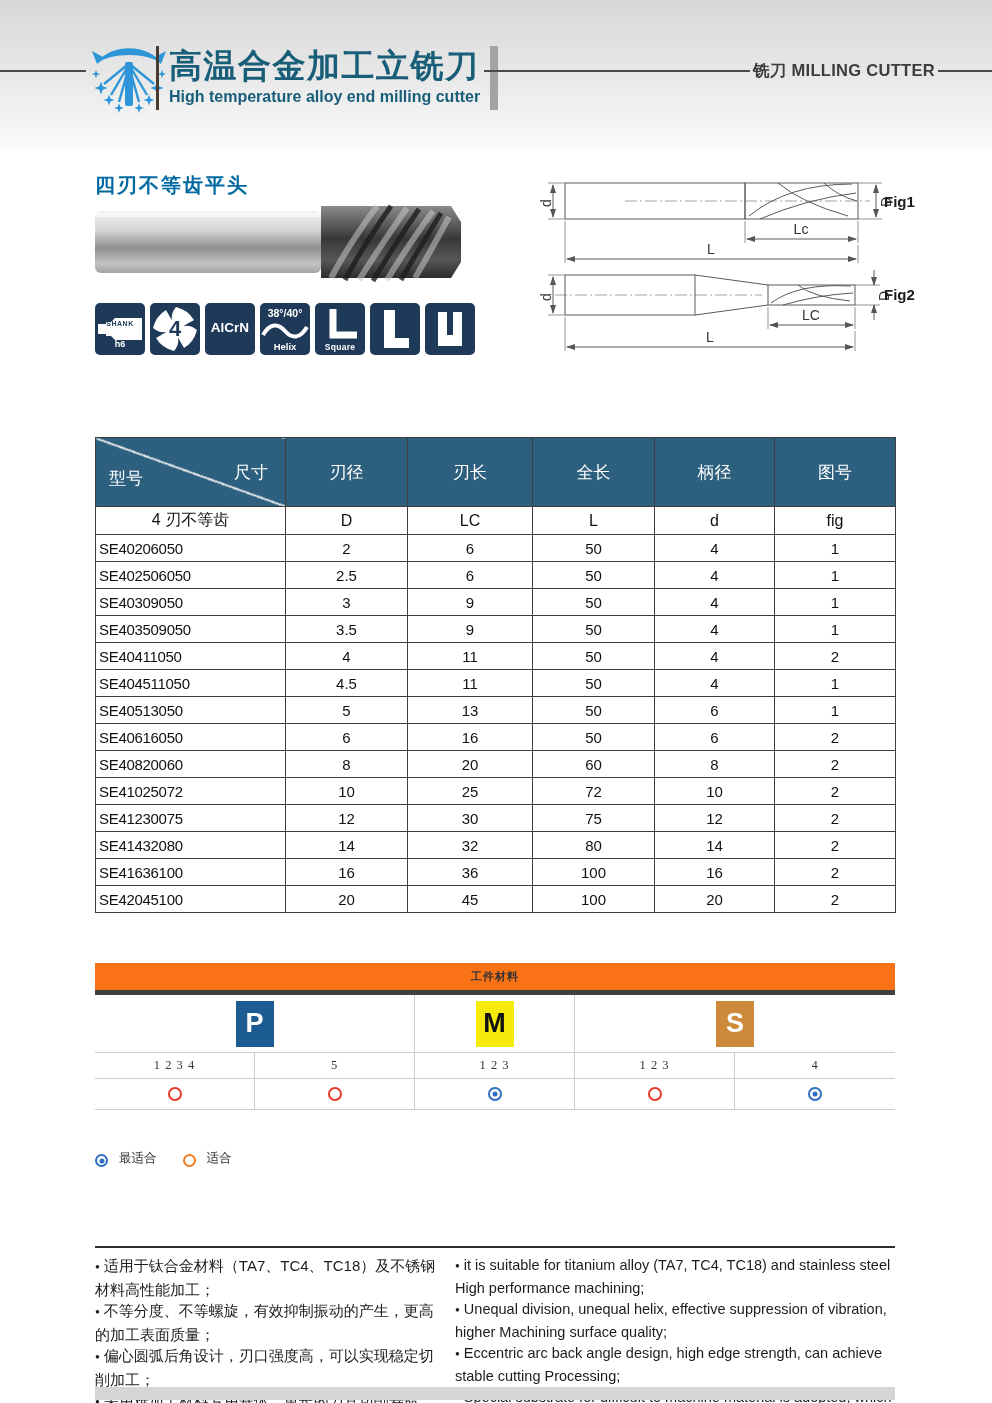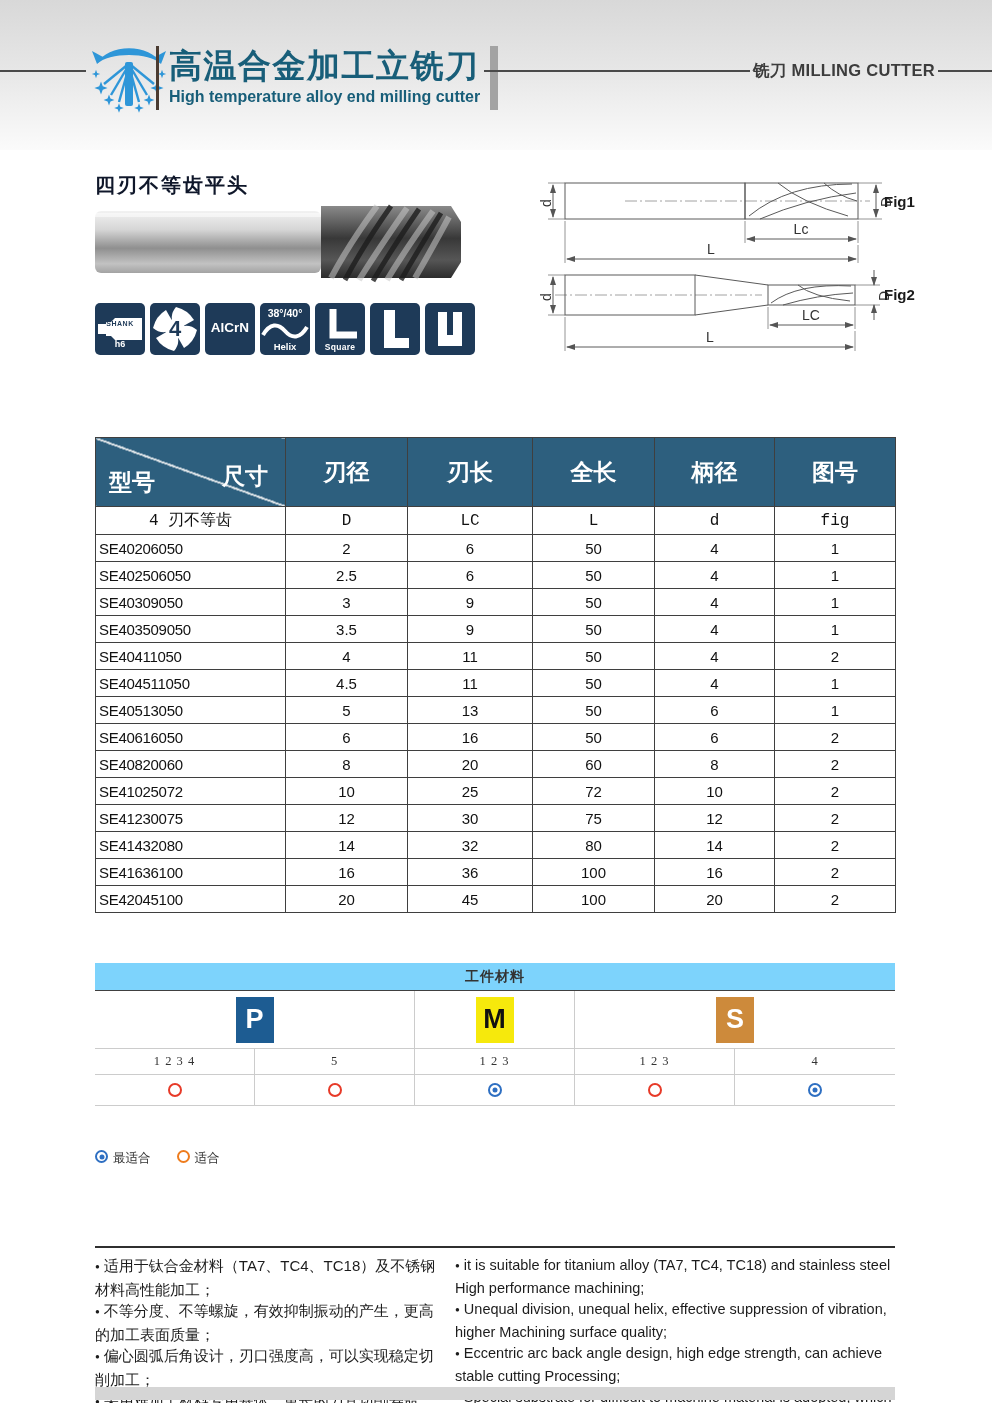--- a/index.html
+++ b/index.html
@@ -13,21 +13,21 @@
         border-left:3px solid #4a3b31;border-right:8px solid #a3a3a3;}
   .t-cn{font-size:33px;font-weight:bold;color:#185e79;letter-spacing:1.5px;line-height:40px;white-space:nowrap;}
   .t-en{font-size:16px;font-weight:bold;color:#185e79;line-height:22px;white-space:nowrap;}
   .cat-line{position:absolute;left:484px;top:61px;width:508px;height:20px;display:flex;align-items:center;}
   .cat-line .seg{height:2px;background:#4a4a4a;}
   .cat-line .seg.first{width:266px;}
   .cat-line .seg.grow{flex:1;}
   .cat-text{font-size:16.5px;font-weight:bold;color:#3c3c3c;margin:0 3px;white-space:nowrap;letter-spacing:0.3px;}
 
   .section-title{position:absolute;left:95px;top:172px;font-size:20px;font-weight:bold;
-        color:#0f172a;letter-spacing:2px;}
+        color:#0369a1;letter-spacing:2px;}
   .photo{position:absolute;left:95px;top:200px;width:368px;height:84px;}
   .drawings{position:absolute;left:540px;top:163px;width:452px;height:192px;}
   .drawings .ol{fill:none;stroke:#5a5a5a;stroke-width:1;}
   .drawings .cl{stroke:#8a8a8a;stroke-width:0.8;stroke-dasharray:12 3 2 3;}
   .drawings .dim{stroke:#5a5a5a;stroke-width:1;}
   .drawings .ext{stroke:#7a7a7a;stroke-width:0.8;}
   .drawings text{fill:#333;font-size:13px;font-family:"Liberation Sans",sans-serif;}
   .drawings .figlab{font-size:15px;font-weight:bold;fill:#1c1c1c;}
   .drawings .dimlab{font-size:14px;}
 
@@ -39,33 +39,33 @@
   .icon .shank-s{top:36px;font-size:9px;}
   .icon .four-t{top:13px;color:#1e3a58;font-size:22px;}
   .icon .alcrn-t{top:17px;font-size:13.5px;}
   .icon .helix-t{top:4px;font-size:10.5px;}
   .icon .helix-s{top:38px;font-size:9.5px;}
   .icon .square-s{top:39px;font-size:8.5px;letter-spacing:0.3px;}
 
   table.spec{position:absolute;left:95px;top:437px;width:800px;border-collapse:collapse;
         table-layout:fixed;color:#111;}
   .spec th,.spec td{border:1px solid #3f3f3f;text-align:center;padding:0;overflow:hidden;}
-  .spec thead th{background:#2d5f7e;color:#fff;font-weight:bold;font-size:23px;height:68px;}
+  .spec thead th{background:#2d5f7e;color:#fff;font-weight:normal;font-size:17px;height:68px;}
   .spec th.diag{position:relative;
         background-image:linear-gradient(to top right,transparent calc(50% - 1px),#dfe5e9 calc(50% - 1px),#dfe5e9 calc(50% + 1px),transparent calc(50% + 1px));
         background-color:#2d5f7e;}
   .spec th.diag .tl{position:absolute;left:13px;top:29px;}
   .spec th.diag .tr{position:absolute;right:17px;top:23px;}
-  .spec tr.subrow td{height:27px;font-size:16px;font-family:Liberation Mono, monospace;}
+  .spec tr.subrow td{height:27px;font-size:16px;}
   .spec tbody td{height:26px;font-size:15px;}
   .spec td.model{text-align:left;padding-left:3px;letter-spacing:-0.3px;}
 
   .mat{position:absolute;left:95px;top:963px;width:800px;color:#333;}
-  .mat-title{height:27px;background:#7dd3fc;border-bottom:1px solid #404040;display:flex;
-        align-items:center;justify-content:center;font-size:14px;font-weight:bold;letter-spacing:1px;}
+  .mat-title{height:27px;background:#f97316;border-bottom:5px solid #404040;display:flex;
+        align-items:center;justify-content:center;font-size:11px;font-weight:bold;letter-spacing:1px;}
   .badges{display:flex;height:57px;border-bottom:1px solid #ccc;}
   .bcell{display:flex;align-items:center;justify-content:center;box-sizing:border-box;}
   .bcell.g1{width:320px;border-right:1px solid #ccc;}
   .bcell.g2{width:160px;border-right:1px solid #ccc;}
   .bcell.g3{width:320px;}
   .badge{width:38px;height:46px;display:flex;align-items:center;justify-content:center;
         font-size:27px;font-weight:bold;}
   .badge-p{background:#1d5c92;color:#fff;}
   .badge-m{background:#f6e90c;color:#111;}
   .badge-s{background:#cd8a3b;color:#fff;}
@@ -80,21 +80,21 @@
   .mname2{font-size:11px;margin-top:2px;}
   .circs{height:30px;border-bottom:1px solid #ccc;}
 
   .circle{display:inline-block;border-radius:50%;box-sizing:border-box;}
   .c-suit{width:14px;height:14px;border:2.5px solid #e73a28;}
   .c-best{width:14px;height:14px;border:2.5px solid #2e6fc2;position:relative;}
   .c-best::after{content:"";position:absolute;left:50%;top:50%;transform:translate(-50%,-50%);
         width:5px;height:5px;border-radius:50%;background:#2e6fc2;}
   .legend{position:absolute;left:95px;top:1150px;display:flex;gap:26px;align-items:center;
         font-size:12.5px;color:#333;}
-  .legend .item{display:flex;align-items:flex-start;gap:5px;}
+  .legend .item{display:flex;align-items:flex-end;gap:11px;}
   .legend .c-suit{border-color:#ee7c1e;width:13px;height:13px;}
   .legend .c-best{width:13px;height:13px;}
 
   .notes{position:absolute;left:95px;top:1246px;width:800px;border-top:2px solid #2f2f2f;
         padding-top:7px;display:flex;color:#1c1c1c;}
   .notes ul{margin:0;padding:0;list-style:none;}
   .notes .cn{width:352px;margin-right:8px;}
   .notes .en{flex:1;}
   .notes .cn li{font-size:15px;line-height:21px;}
   .notes .en li{font-size:14.5px;line-height:21px;}

